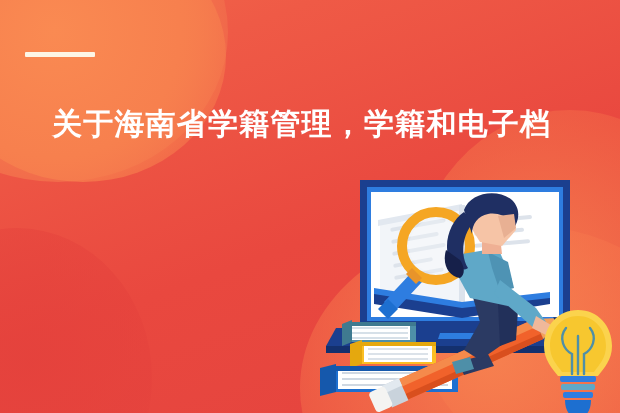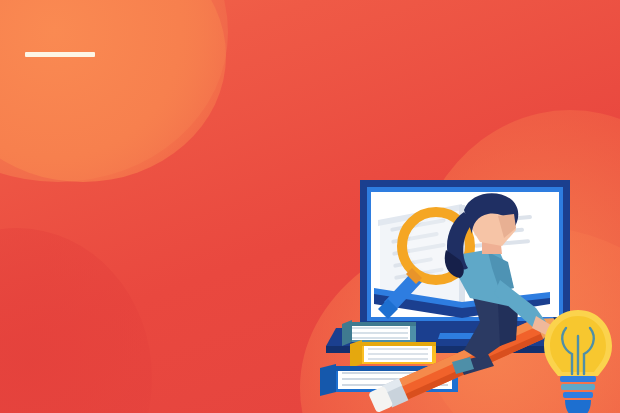--- a/index.html
+++ b/index.html
@@ -106,20 +106,21 @@
   <div class="bg-layer">
     <div class="blob-orange-top"></div>
     <div class="blob-orange-top2"></div>
     <div class="blob-left-low"></div>
     <div class="blob-right-soft"></div>
     <div class="blob-bottom-wedge"></div>
   </div>
 
   <div class="rule"></div>
 
+  <div class="headline">关于海南省学籍管理，学籍和电子档</div>
 
   <div class="art">
     <svg viewBox="0 0 308 237" xmlns="http://www.w3.org/2000/svg">
 
       <path d="M48 4 L258 4 L258 152 L48 152 Z" fill="#1B3F8F"></path>
 
       <path d="M55 11 L251 11 L251 145 L55 145 Z" fill="#2E7DE0"></path>
 
       <path d="M59 16 L247 16 L247 141 L59 141 Z" fill="#FFFFFF"></path>
 

